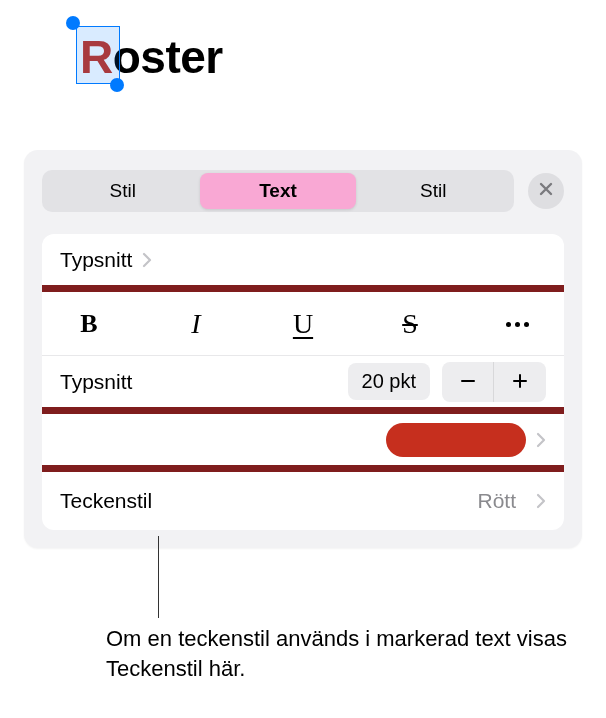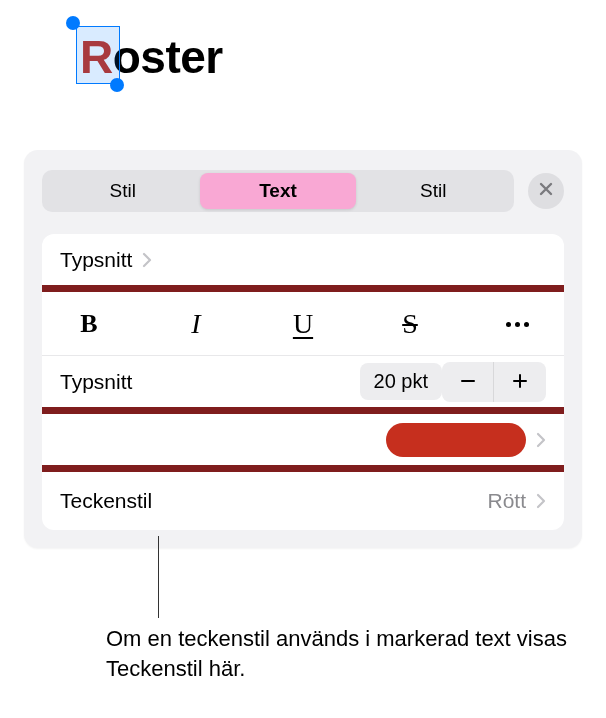--- a/index.html
+++ b/index.html
@@ -101,21 +101,21 @@
     border-radius: 12px;
     overflow: hidden;
   }
   .row {
     display: flex;
     align-items: center;
     min-height: 58px;
     padding: 0 18px;
     border-bottom: 7px solid #7f1d1d;
   }
-  .row:last-child { border-bottom: none; }
+  .row:last-child { border-bottom: none; gap: 10px; }
   .row-label {
     font-size: 21px;
     color: #000;
     flex: 0 0 auto;
   }
   .row-value {
     margin-left: auto;
     font-size: 21px;
     color: #8a8a8e;
   }
@@ -149,21 +149,21 @@
   .style-italic { font-style: italic; font-family: Georgia, "Times New Roman", serif; font-size:28px; }
   .style-underline { text-decoration: underline; font-family: "Times New Roman", serif; font-size:28px; text-underline-offset: 4px;}
   .style-strike { text-decoration: line-through; font-family: "Times New Roman", serif; font-size:28px; text-decoration-thickness:2px;}
   .style-more { letter-spacing: 2px; font-weight:700; font-size:20px;}
   .style-more .dot { display:inline-block; width:5px; height:5px; background:#000; border-radius:50%; margin:0 2px; vertical-align:middle;}
 
   .size-controls {
     margin-left: auto;
     display: flex;
     align-items: center;
-    gap: 0;
+    gap: 12px;
   }
   .size-pill {
     background: #ededef;
     border-radius: 8px;
     padding: 7px 14px;
     font-size: 20px;
     color: #000;
   }
   .stepper {
     display: flex;

